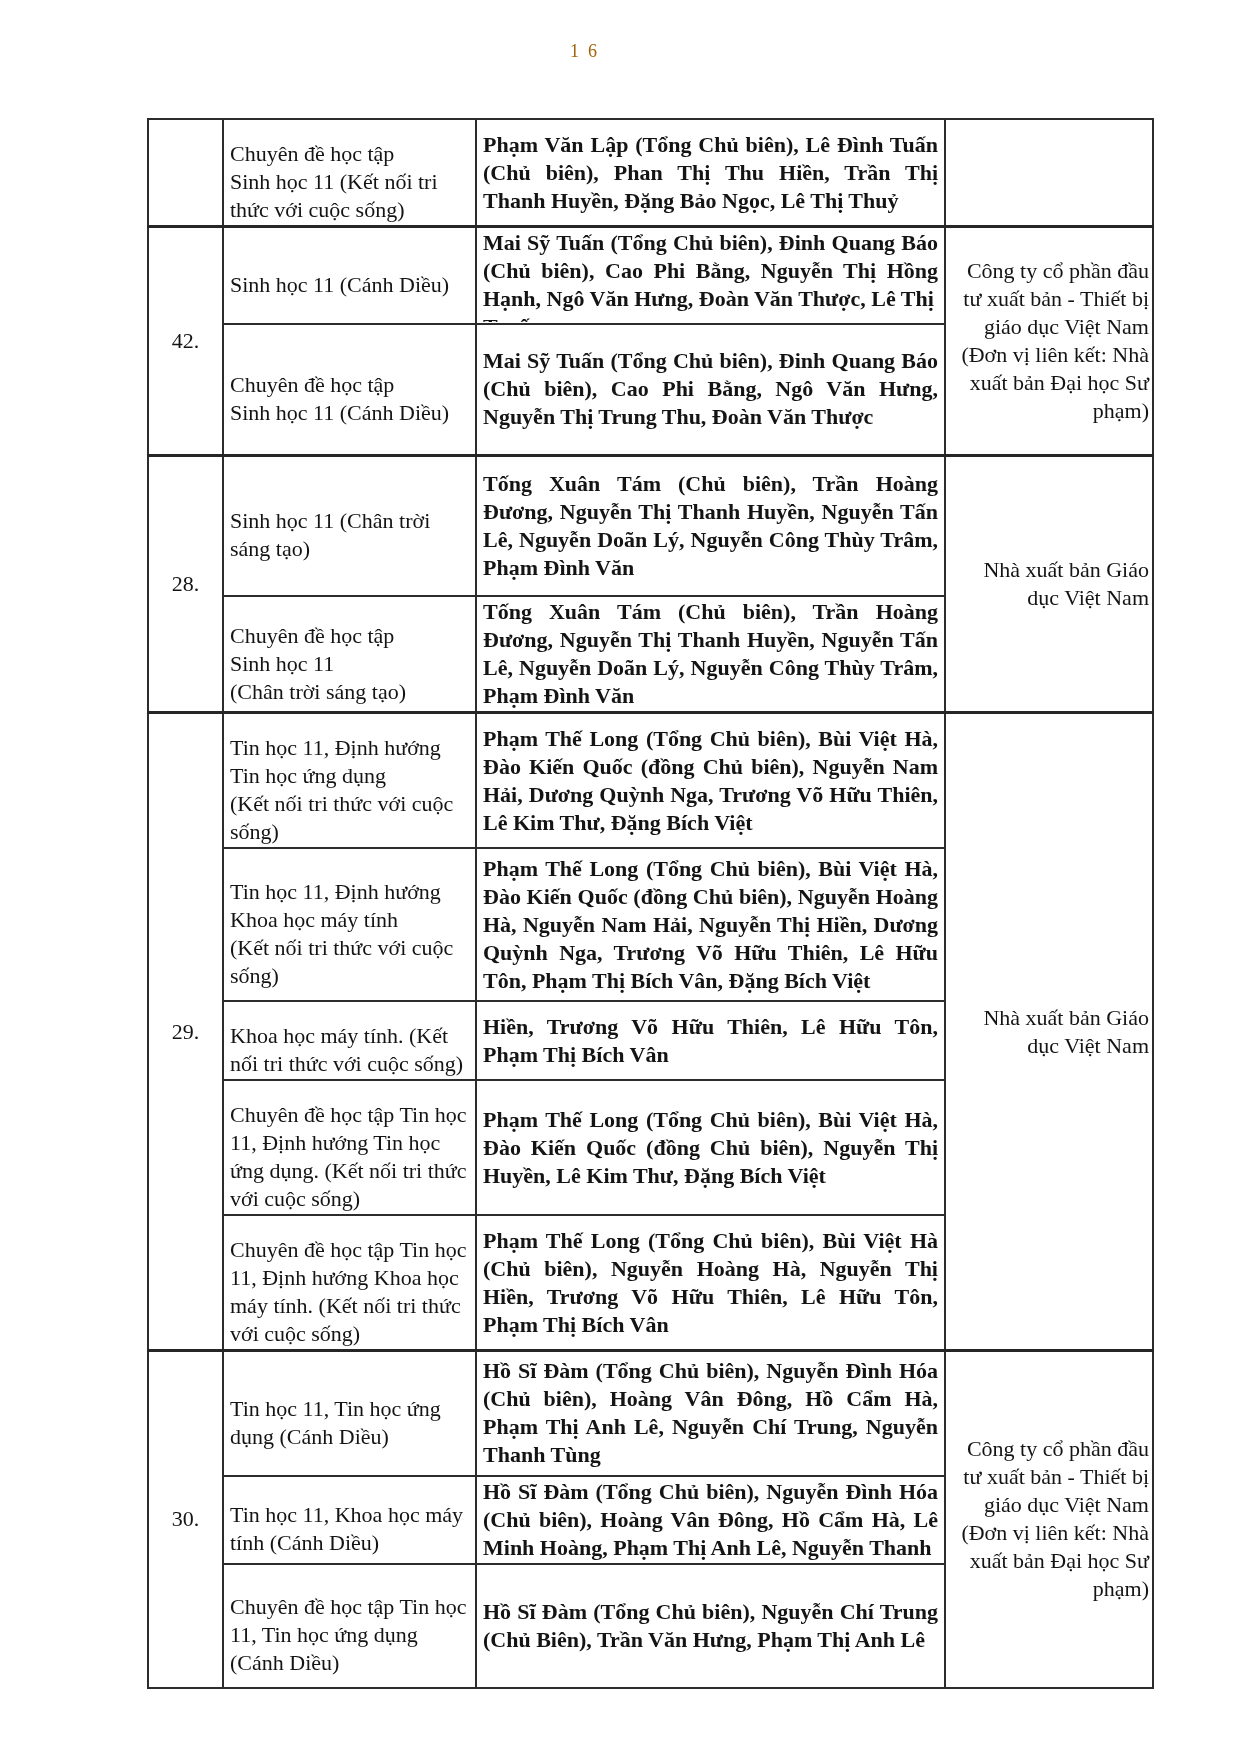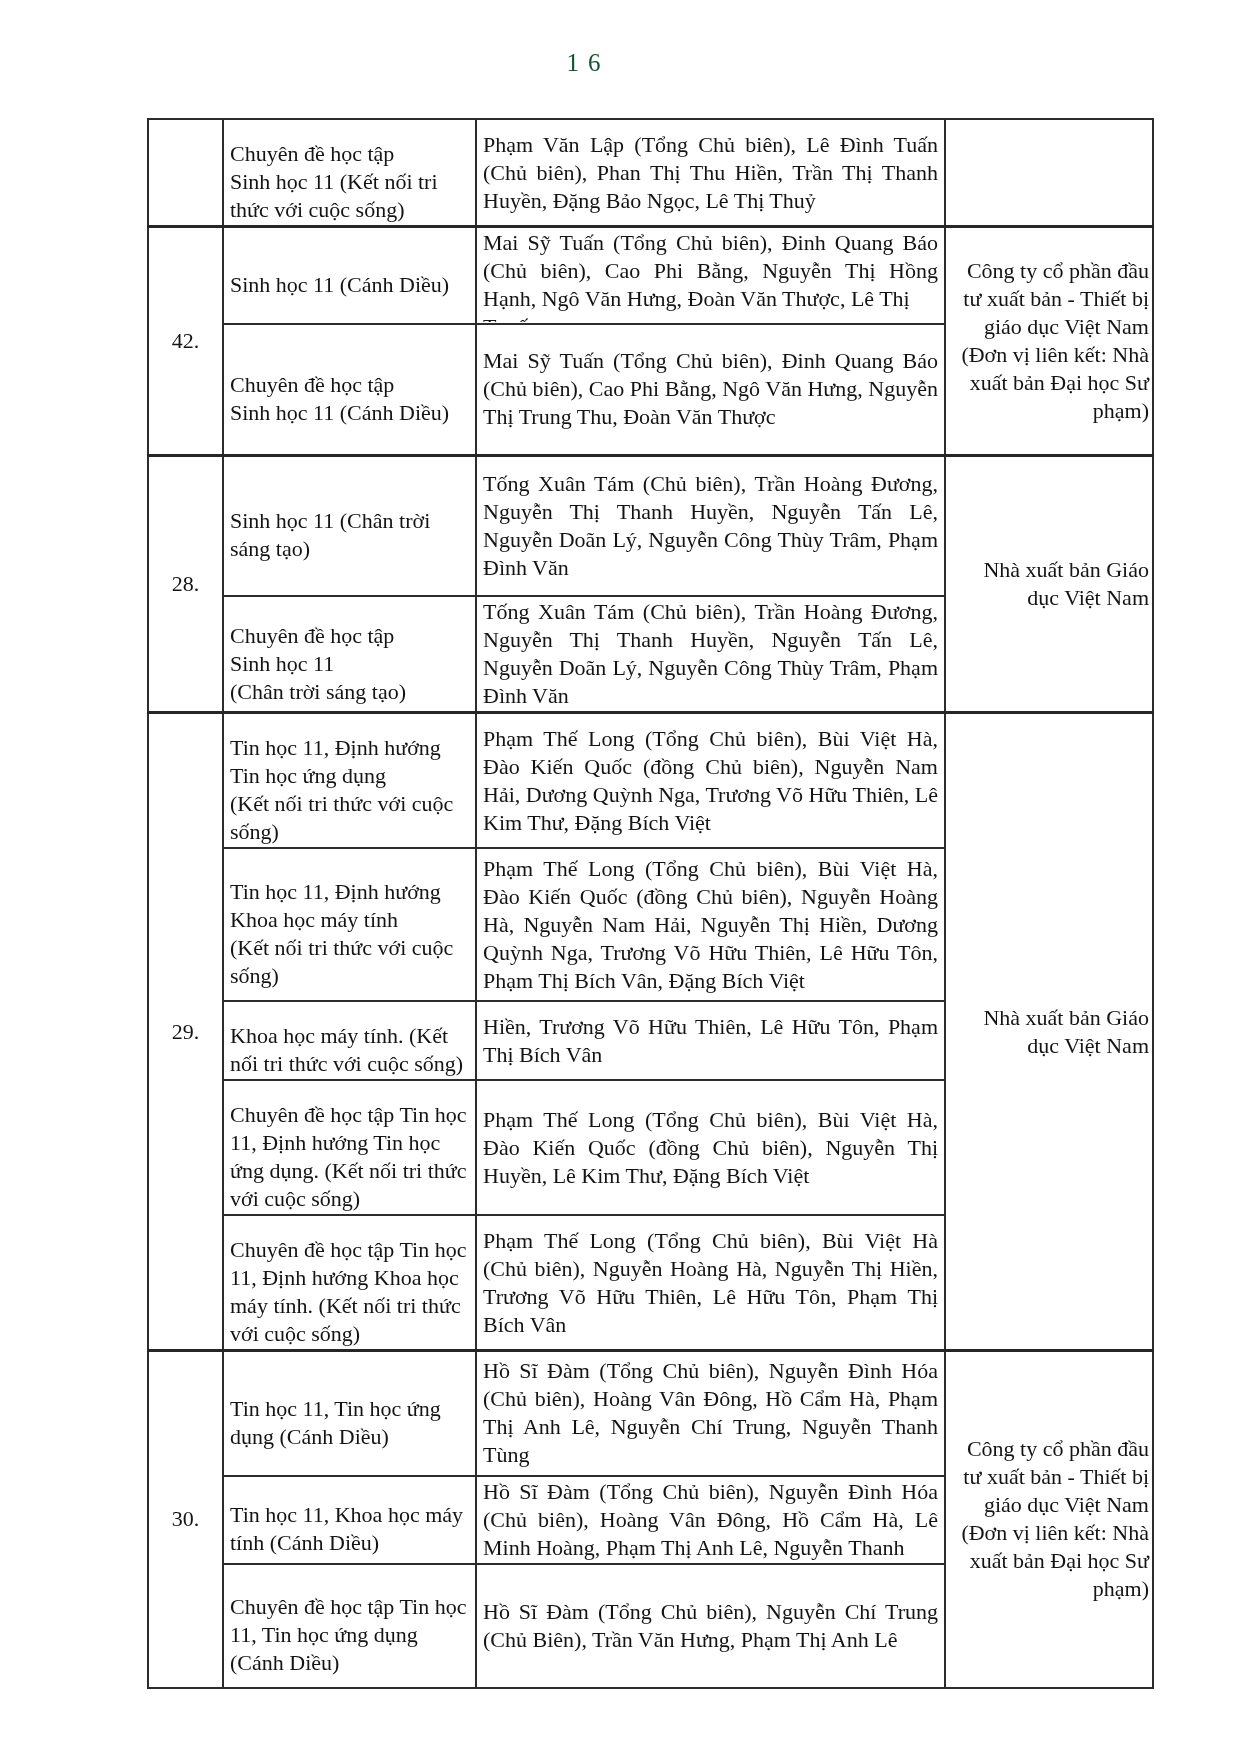--- a/index.html
+++ b/index.html
@@ -1,29 +1,29 @@
 <!DOCTYPE html>
 <html><head>
 <meta charset="utf-8">
 <style>
   * { margin:0; padding:0; box-sizing:border-box; }
   html,body { width:1241px; height:1754px; background:#ffffff; position:relative;
     font-family:"Liberation Serif","DejaVu Serif",serif; color:#141414; }
-  .page-num { position:absolute; top:49px; left:588px; transform:translateX(-50%);
-    font-size:25px; letter-spacing:9px; color:#14532d; }
+  .page-num { position:absolute; top:41px; left:588px; transform:translateX(-50%);
+    font-size:18px; letter-spacing:9px; color:#a16207; }
   table.doc { position:absolute; left:147px; top:118px; width:1005px;
     border-collapse:collapse; table-layout:fixed; }
   td { border:2px solid #2c2c2c; vertical-align:middle; font-size:22px; line-height:28px;
     overflow:hidden; }
   tr.gs td { border-top:3px solid #262626; }
   table.doc { border:2px solid #262626; }
   .pad { padding:1px 6px 1px 6px; }
   .c-num { text-align:center; }
   .c-title .pad { white-space:pre-line; text-align:left;margin-top:19px; }
-  .c-auth .pad { text-align:justify; }
+  .c-auth .pad { text-align:justify;font-weight:bold; }
   .c-pub .pad { text-align:right; padding-right:3px; }
   .v-top { vertical-align:top; }
   .cliprow { height:9px; overflow:hidden; }
   
   .r0{height:91px}.r1{height:84px}.r2{height:131px}.r3{height:141px}.r4{height:112px}
   .r5{height:133px}.r6{height:153px}.r7{height:60px}.r8{height:128px}.r9{height:127px}
   .r10{height:125px}.r11{height:78px}.r12{height:124px}
 </style>
 </head>
 <body>

